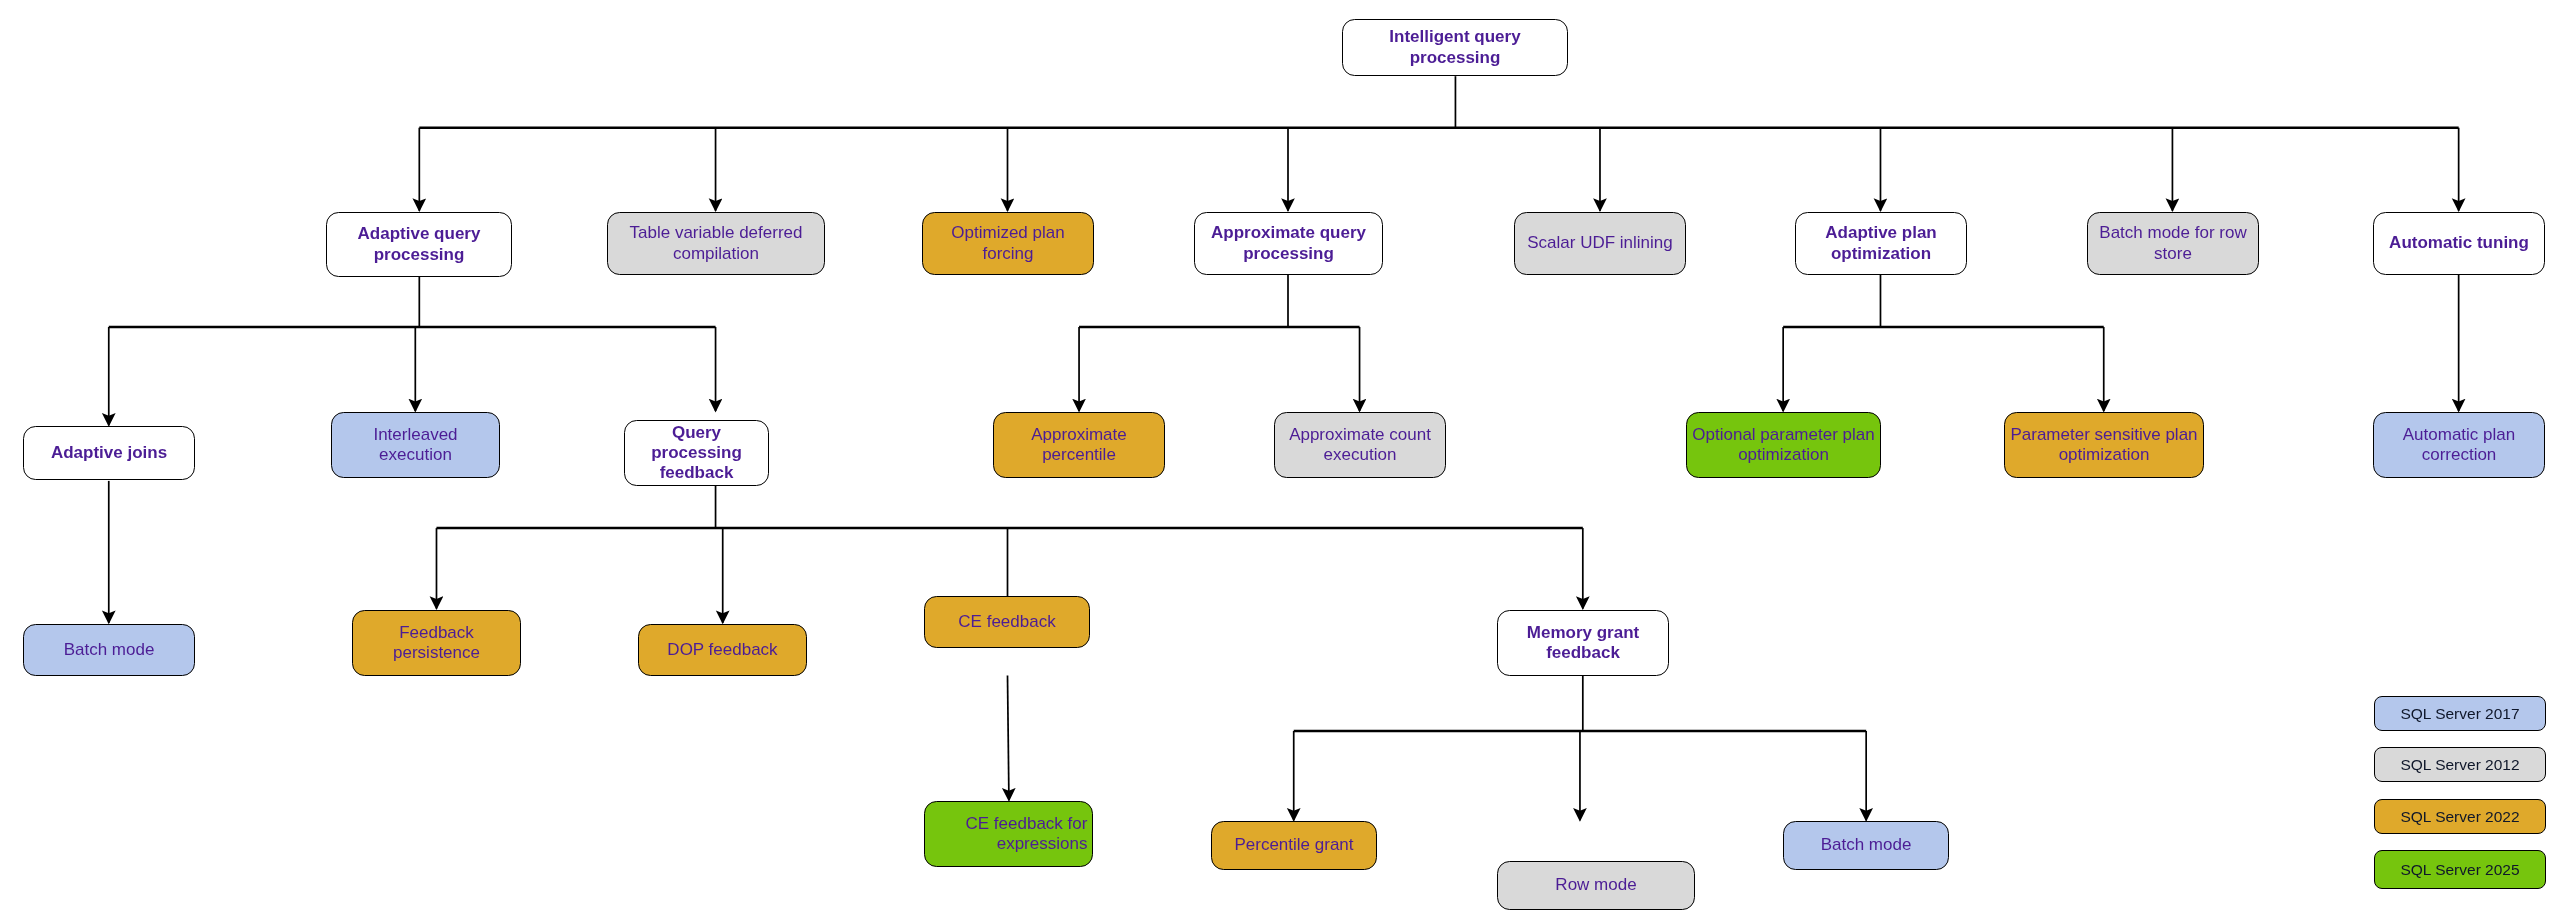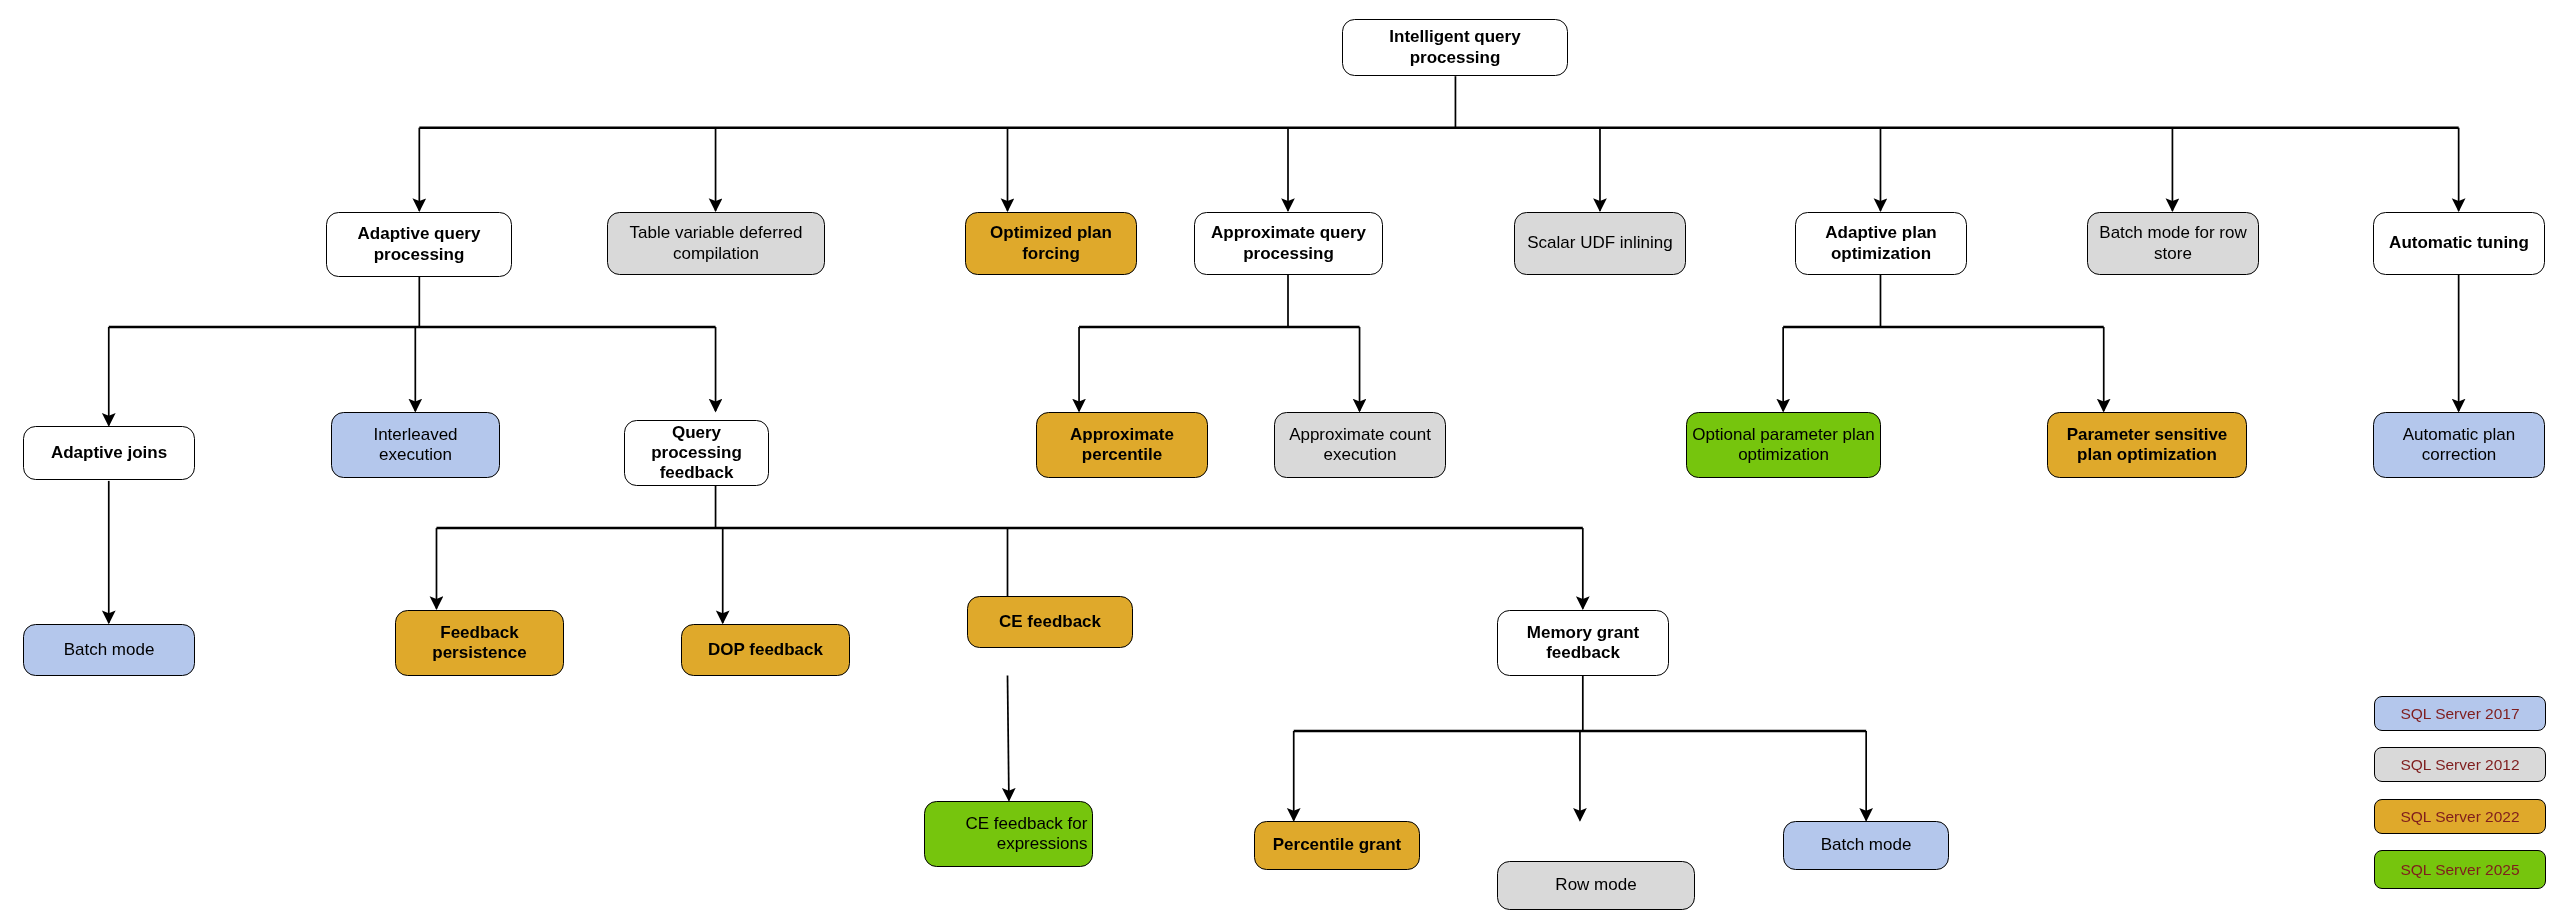--- a/index.html
+++ b/index.html
@@ -27,40 +27,40 @@
   .node {
     position: absolute;
     box-sizing: border-box;
     border: 1.7px solid #000000;
     border-radius: 12.6px;
     display: flex;
     align-items: center;
     justify-content: center;
     text-align: center;
     line-height: 1.18;
-    color: #000000;
+    color: #4c1d95;
     padding: 1.1px 4.6px;
     font-size: 17px;
   }
   .node.white  { background: #ffffff; font-weight: bold; }
   .node.gray   { background: #d9d9d9; font-weight: normal; }
-  .node.orange { background: #dfa92b; font-weight: bold; margin-left: 43px; }
+  .node.orange { background: #dfa92b; font-weight: normal; }
   .node.green  { background: #76c50d; font-weight: normal; }
   .node.blue   { background: #b4c7ec; font-weight: normal; }
 
   .legend-item {
     position: absolute;
     box-sizing: border-box;
     border: 1.7px solid #000000;
     border-radius: 8px;
     display: flex;
     align-items: center;
     justify-content: center;
     font-size: 15.5px;
-    color: #7f1d1d;
+    color: #0f172a;
     font-weight: normal;
     white-space: nowrap;
   }
   .legend-item.gray   { background: #d9d9d9; }
   .legend-item.orange { background: #dfa92b; }
   .legend-item.green  { background: #76c50d; }
   .legend-item.blue   { background: #b4c7ec; }
 </style>
 </head>
 <body>

